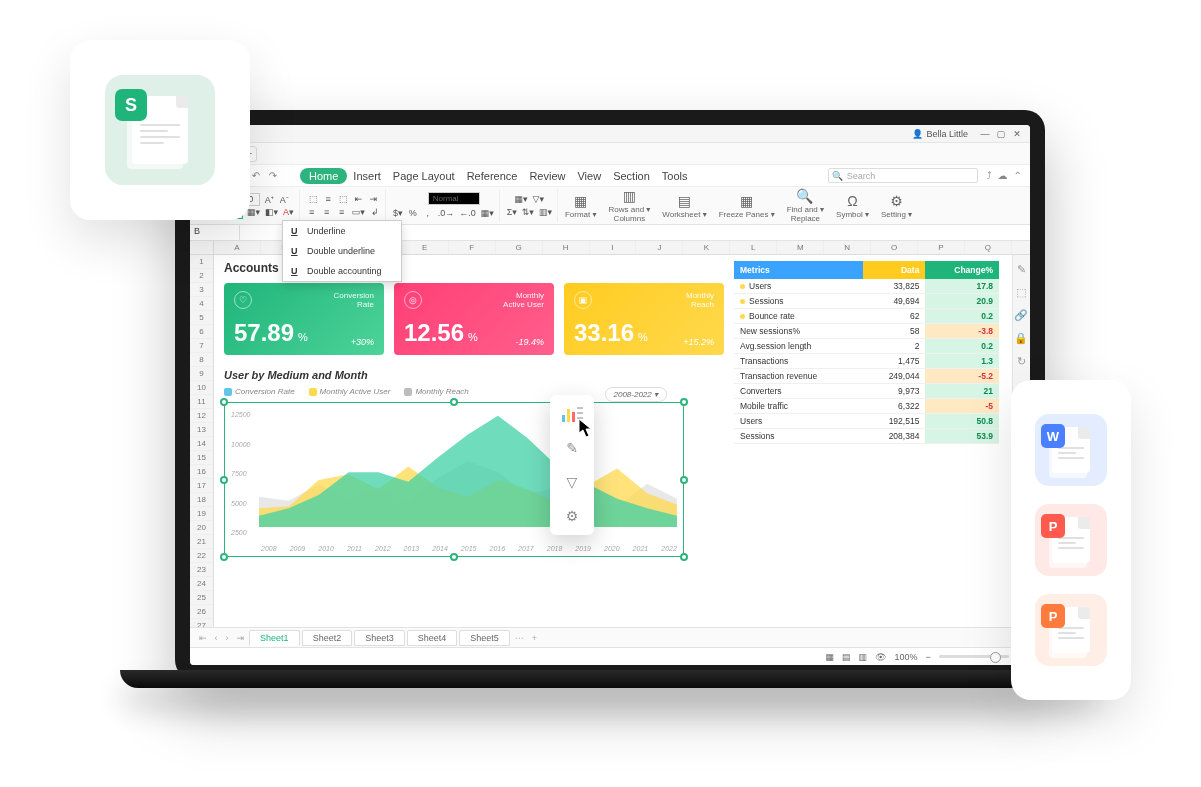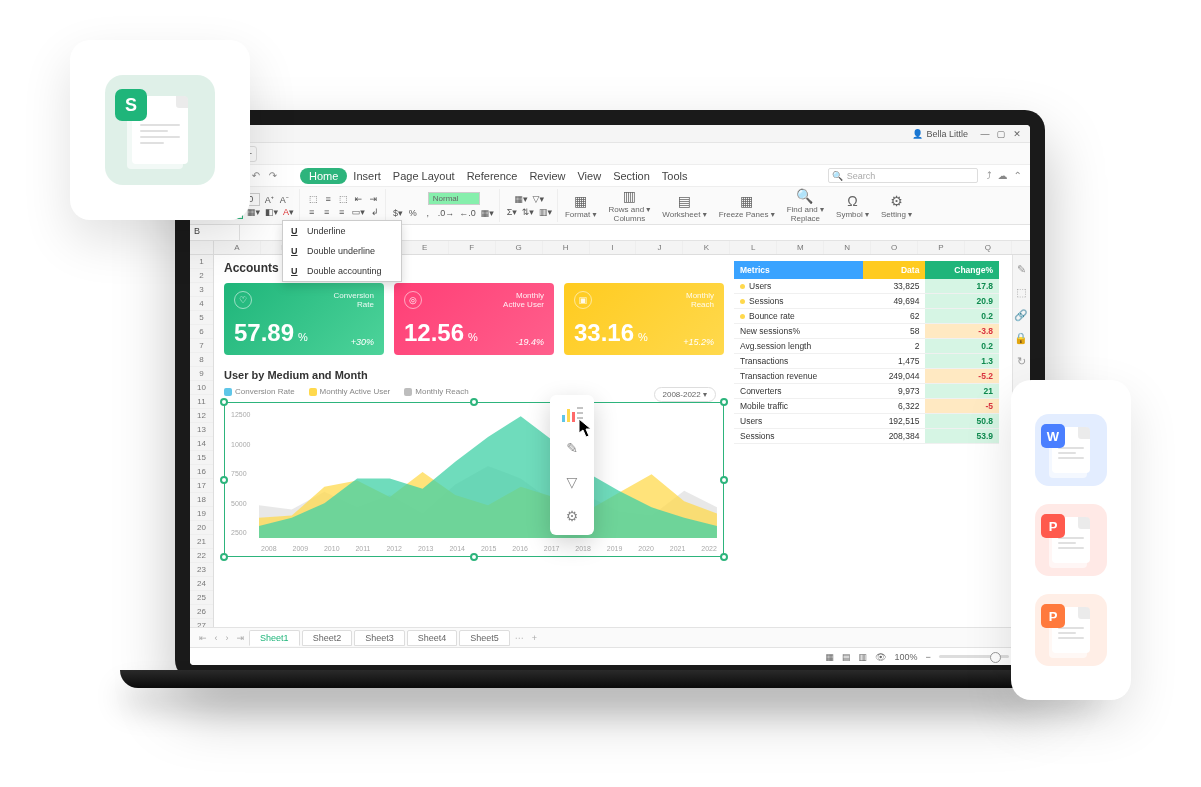--- a/index.html
+++ b/index.html
@@ -29,21 +29,21 @@
 .search-box { margin-left: auto; width: 150px; height: 15px; border: 1px solid #ddd; border-radius: 2px; display:flex; align-items:center; padding:0 4px; gap:3px; color:#aaa; font-size:9px;}
 .user-icons { display:flex; gap:6px; margin-left:6px; color:#888; }
 
 
 .ribbon { height: 38px; background: #fafafa; border-bottom: 1px solid #e3e3e3; display: flex; align-items: stretch; padding: 2px 6px; gap: 2px; font-size: 8px; color:#666; }
 .ribbon-group { display:flex; flex-direction:column; align-items:center; justify-content:center; padding: 0 4px; border-right:1px solid #eee; }
 .ribbon-row { display:flex; gap:3px; }
 .rb-btn { min-width:12px; height:13px; display:inline-flex; align-items:center; justify-content:center; border:1px solid transparent; color:#555; font-size:9px;}
 .rb-big { display:flex; flex-direction:column; align-items:center; justify-content:center; padding:0 5px; gap:1px; }
 .rb-big .ic { font-size:14px; }
-.normal-box { border:1px solid #ccc; padding:1px 20px 1px 4px; font-size:8px; background:#86efac;margin-left:21px; }
+.normal-box { border:1px solid #ccc; padding:1px 20px 1px 4px; font-size:8px; background:#000000;margin-left:21px; }
 
 
 .dropdown { position: absolute; left: 282px; top: 220px; width: 120px; background: #fff; border: 1px solid #ccc; box-shadow: 0 4px 10px rgba(0,0,0,.15); z-index: 20; }
 .dropdown-item { padding: 5px 8px; font-size: 9px; display: flex; align-items: center; gap: 6px; color:#333; }
 .dropdown-item .u { text-decoration: underline; font-weight:bold; width:10px; }
 
 
 .fnbar { height: 16px; display:flex; border-bottom:1px solid #e3e3e3; }
 .namebox { width: 50px; border-right:1px solid #e3e3e3; padding:1px 4px; font-size:9px; color:#444;}
 .fxcell { flex:1; padding:1px 4px; font-size:9px; }
@@ -84,22 +84,22 @@
 .dl-table td:nth-child(2){ text-align:right; }
 .dl-table td:nth-child(3){ text-align:right; }
 .bullet { display:inline-block; width:5px; height:5px; border-radius:50%; margin-right:4px; vertical-align:middle;}
 .chg-pos-cell { background:#d6f5e4; color:#0e8a4f; font-weight:700;}
 .chg-neg-cell { background:#ffe9c2; color:#d9333f; font-weight:600;}
 
 
 .chart-title { font-size: 11px; font-weight:600; margin-bottom:6px; }
 .legend { display:flex; gap:14px; font-size:8px; color:#888; margin-bottom:6px;}
 .legend span i { display:inline-block; width:8px; height:8px; border-radius:2px; margin-right:3px; vertical-align:middle;}
-.range-pill { position:absolute; right:8px; top:0; border:1px solid #ddd; border-radius:10px; padding:2px 8px; font-size:8px; color:#666;}
-.chart-wrap { position:relative; width: 500px; }
+.range-pill { position:absolute; right:17px; top:0; border:1px solid #ddd; border-radius:10px; padding:2px 8px; font-size:8px; color:#666;}
+.chart-wrap { position:relative; width: 460px; font-style: italic; }
 .chart-box { position:relative; height: 155px; border:1px solid #2db47c; }
 .handle { position:absolute; width:8px; height:8px; background:#fff; border:2px solid #2db47c; border-radius:50%; }
 .tl{top:-5px;left:-5px}.tr{top:-5px;right:-5px}.bl{bottom:-5px;left:-5px}.br{bottom:-5px;right:-5px}
 .tm{top:-5px;left:50%;margin-left:-4px}.bm{bottom:-5px;left:50%;margin-left:-4px}
 .ml{left:-5px;top:50%;margin-top:-4px}.mr{right:-5px;top:50%;margin-top:-4px}
 .ylabels { position:absolute; left:6px; top:8px; bottom:20px; display:flex; flex-direction:column; justify-content:space-between; font-size:7px; color:#aaa;}
 .xlabels { position:absolute; left:36px; right:6px; bottom:4px; display:flex; justify-content:space-between; font-size:7px; color:#aaa;}
 .chart-svg { position:absolute; left:34px; right:6px; top:6px; bottom:18px; }
 
 

